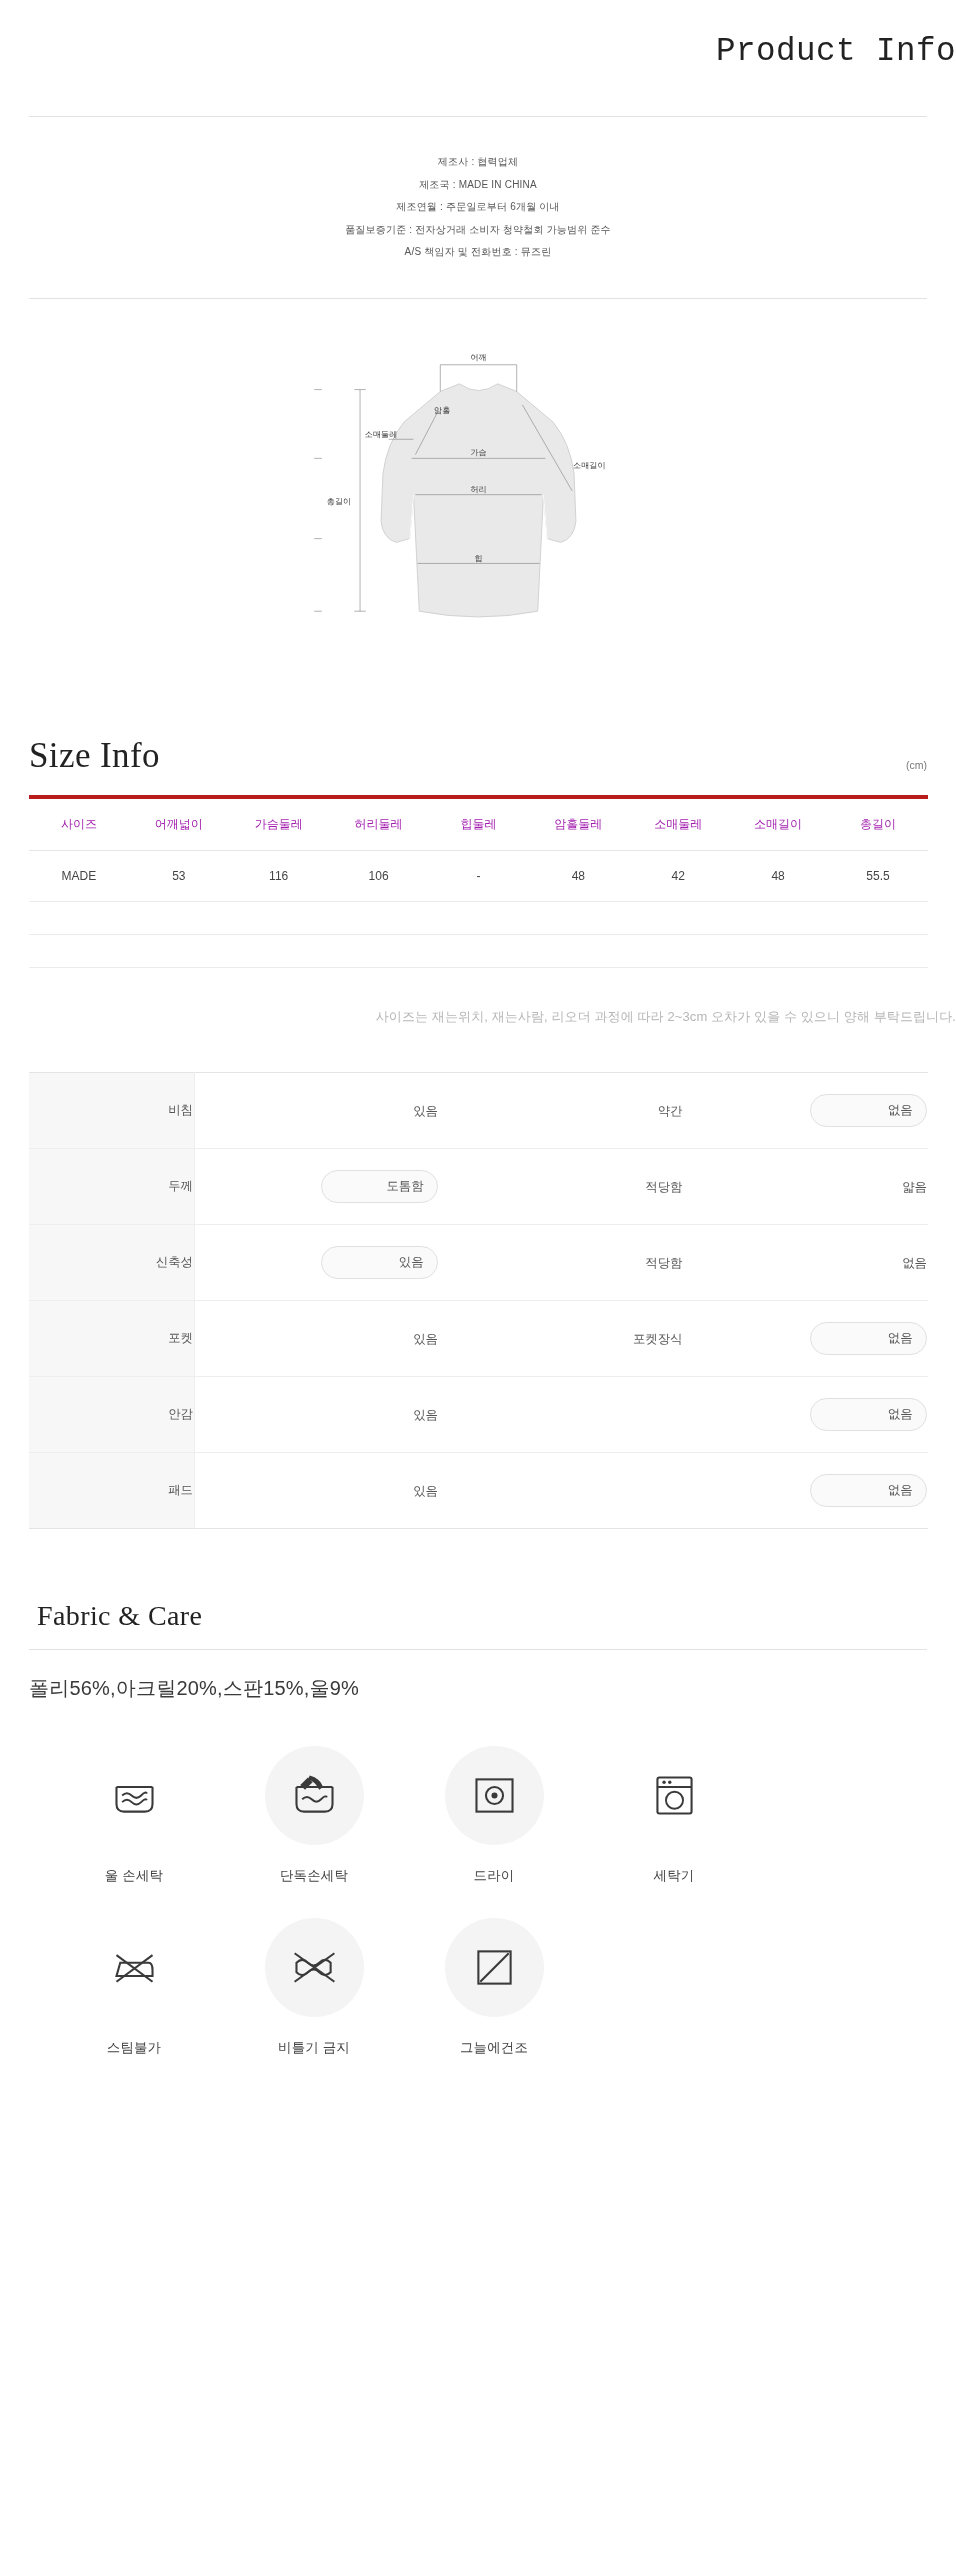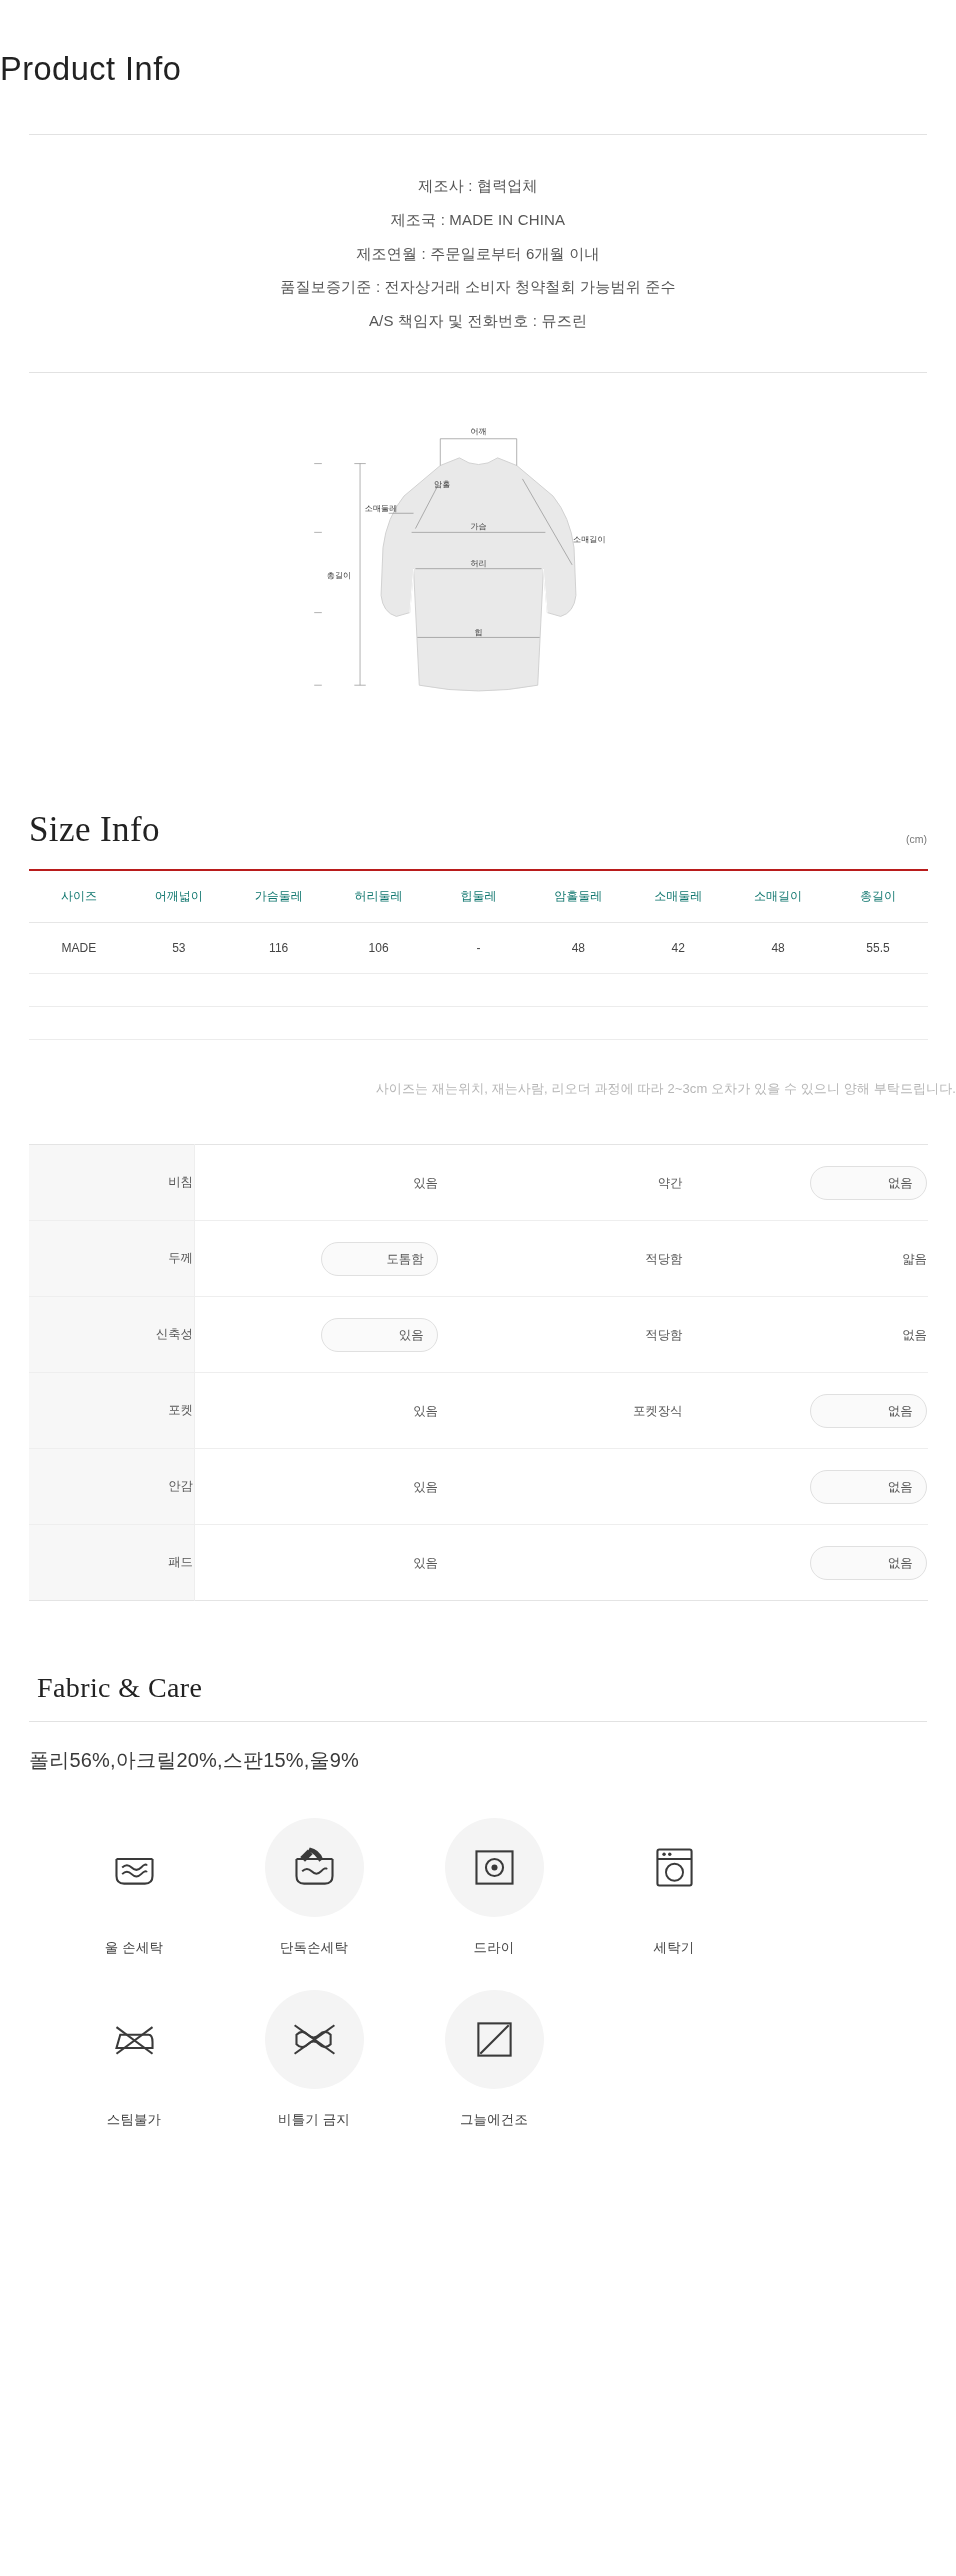--- a/index.html
+++ b/index.html
@@ -15,43 +15,43 @@
     -webkit-font-smoothing: antialiased;
   }
   .page {
     width: 956px;
     margin: 0 auto;
     position: relative;
   }
 
   
   .product-info-title {
-    font-family: Liberation Sans, sans-serif;
+    font-family: Liberation Mono, monospace;
     font-size: 32.5px;
     font-weight: 400;
     color: #222;
-    text-align: left;
+    text-align: right;
     letter-spacing: 0.5px;
-    padding-top: 51px;
+    padding-top: 33px;
     margin: 0;
   }
   .rule {
     border: 0;
     border-top: 1px solid #e2e2e2;
     margin: 0;
   }
   .rule-info-top {
     margin: 46px 29px 0 29px;
   }
   .info-block {
     text-align: center;
     padding: 34px 0 29px 0;
   }
   .info-line {
-    font-size: 15px;
+    font-size: 10px;
     color: #555;
     line-height: 2.25;
     letter-spacing: 0.2px;
   }
   .rule-info-bottom {
     margin: 5.7px 29px 0 29px;
   }
 
   
   .diagram-wrap {
@@ -83,23 +83,23 @@
   }
   .size-table {
     width: 899px;
     margin: 19px 29px 0 29px;
     border-collapse: collapse;
     table-layout: fixed;
   }
   .size-table th {
     font-size: 12px;
     font-weight: 400;
-    color: #0f766e;
+    color: #a21caf;
     padding: 17px 0;
-    border-top: 2px solid #b91c1c;
+    border-top: 4px solid #b91c1c;
     border-bottom: 1px solid #e6e6e6;
   }
   .size-table td {
     font-size: 12px;
     color: #444;
     padding: 18px 0;
     border-bottom: 1px solid #ececec;
     text-align: center;
   }
   .size-table tr.empty-row td {

